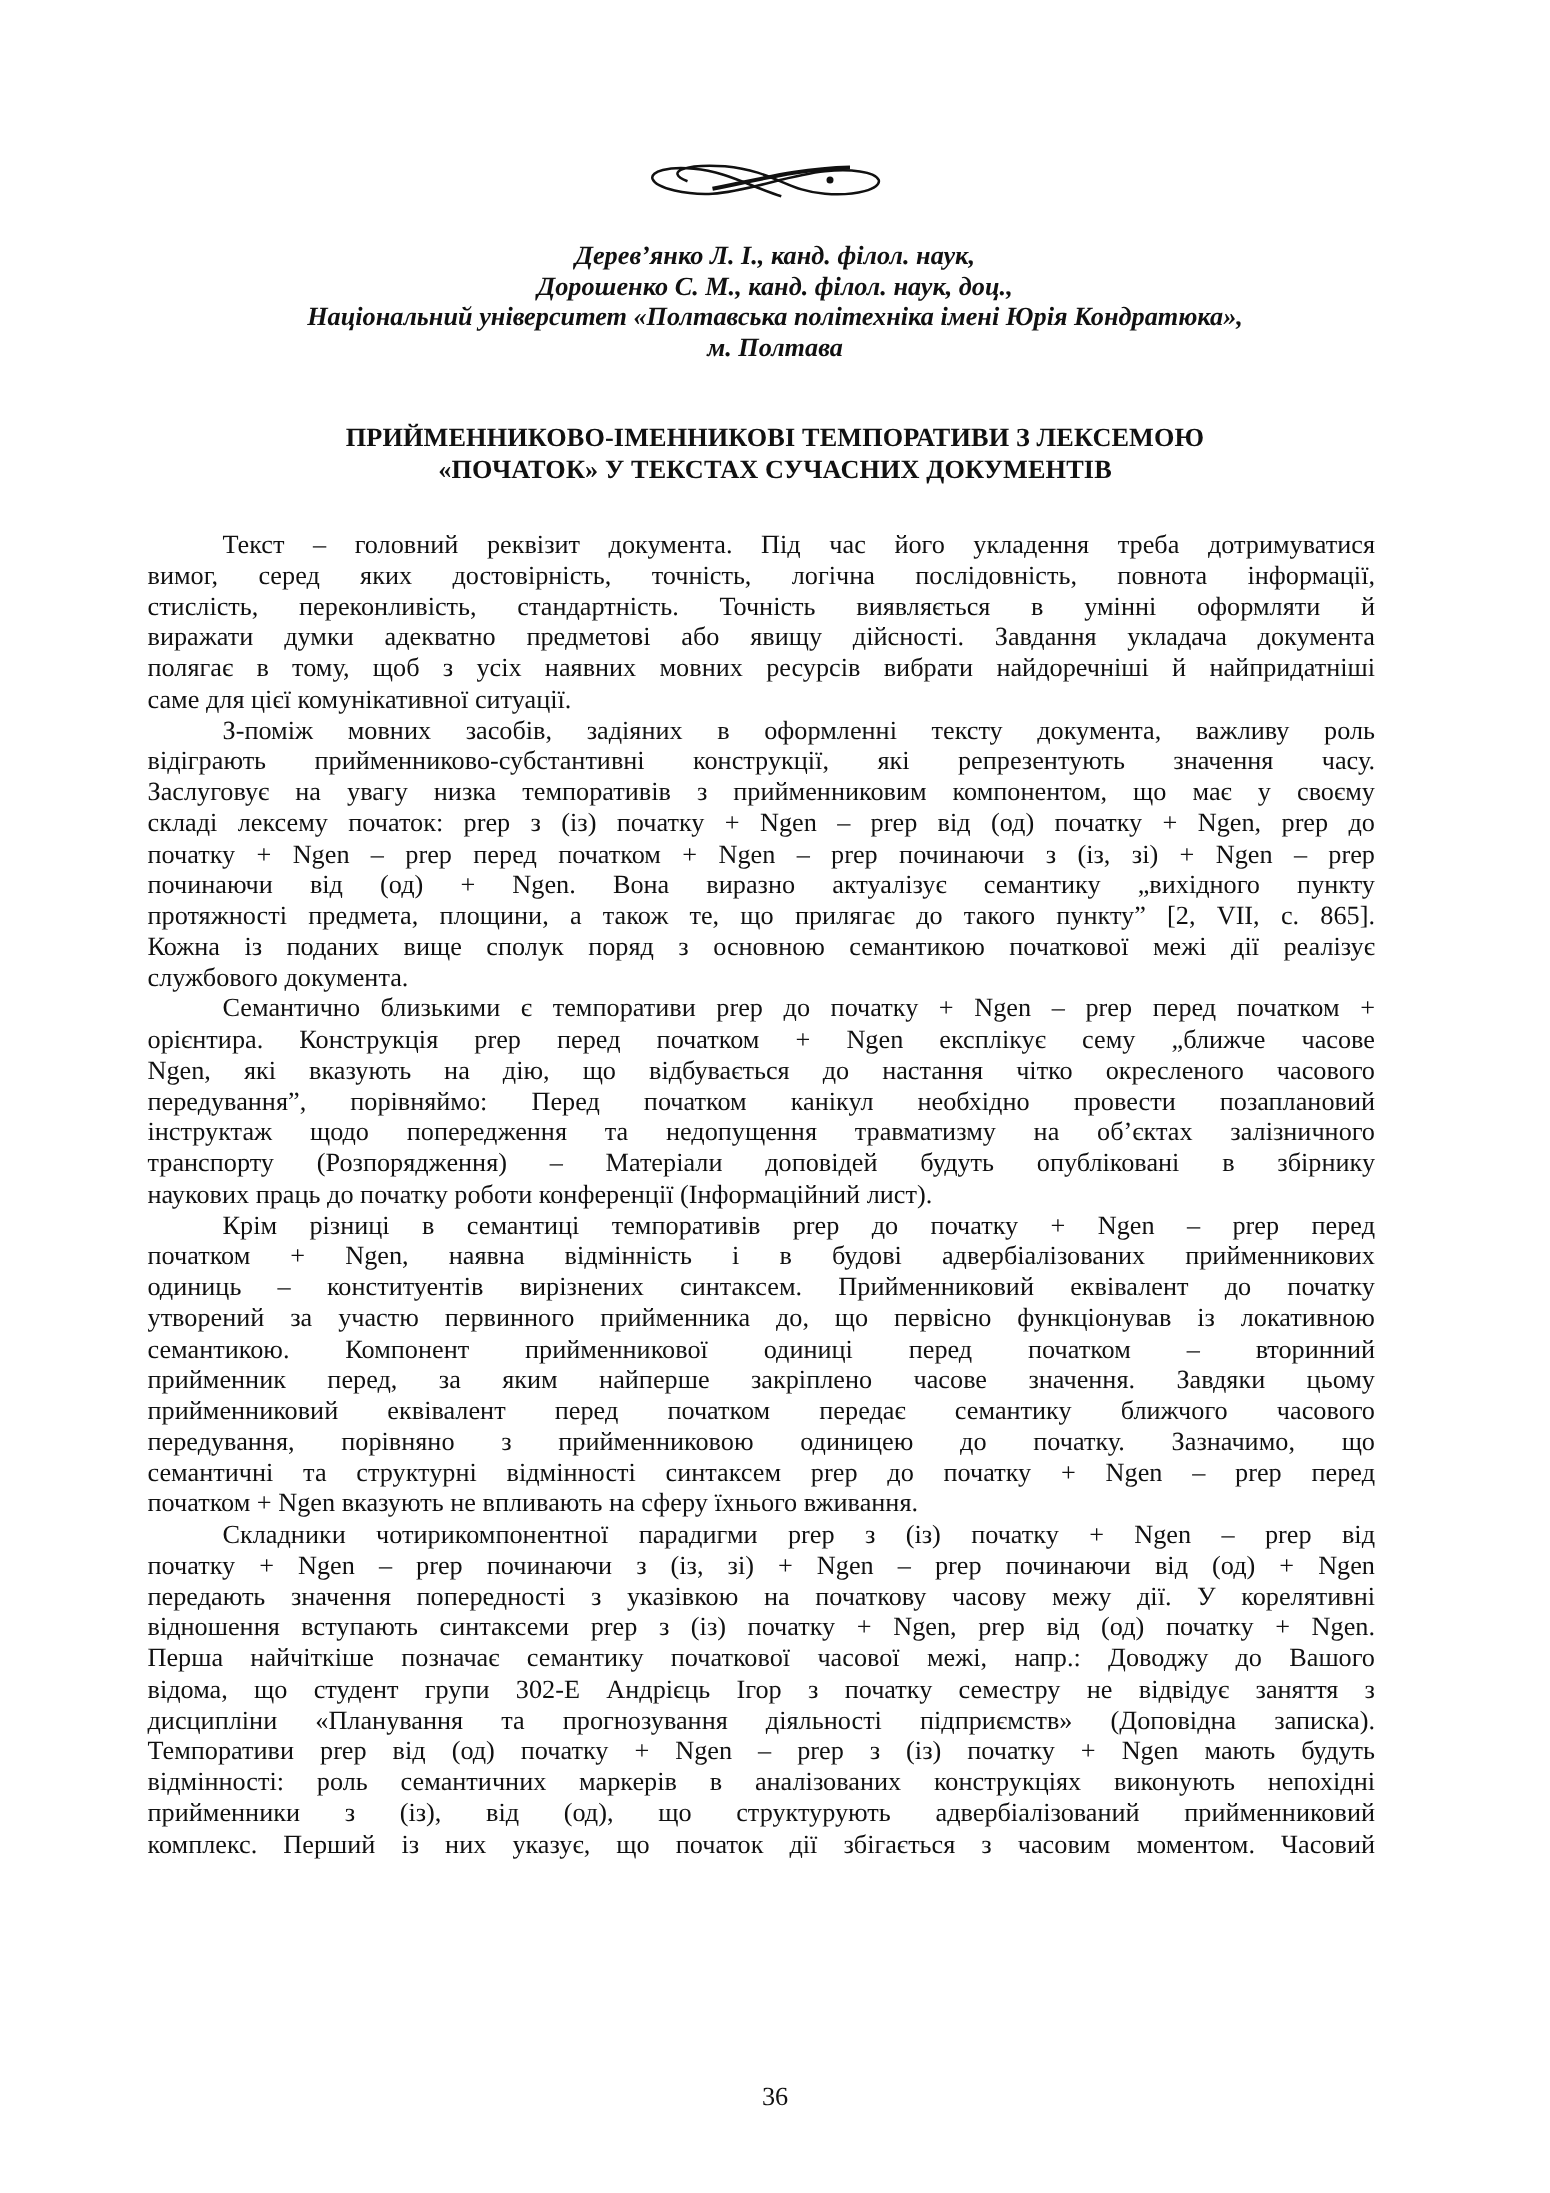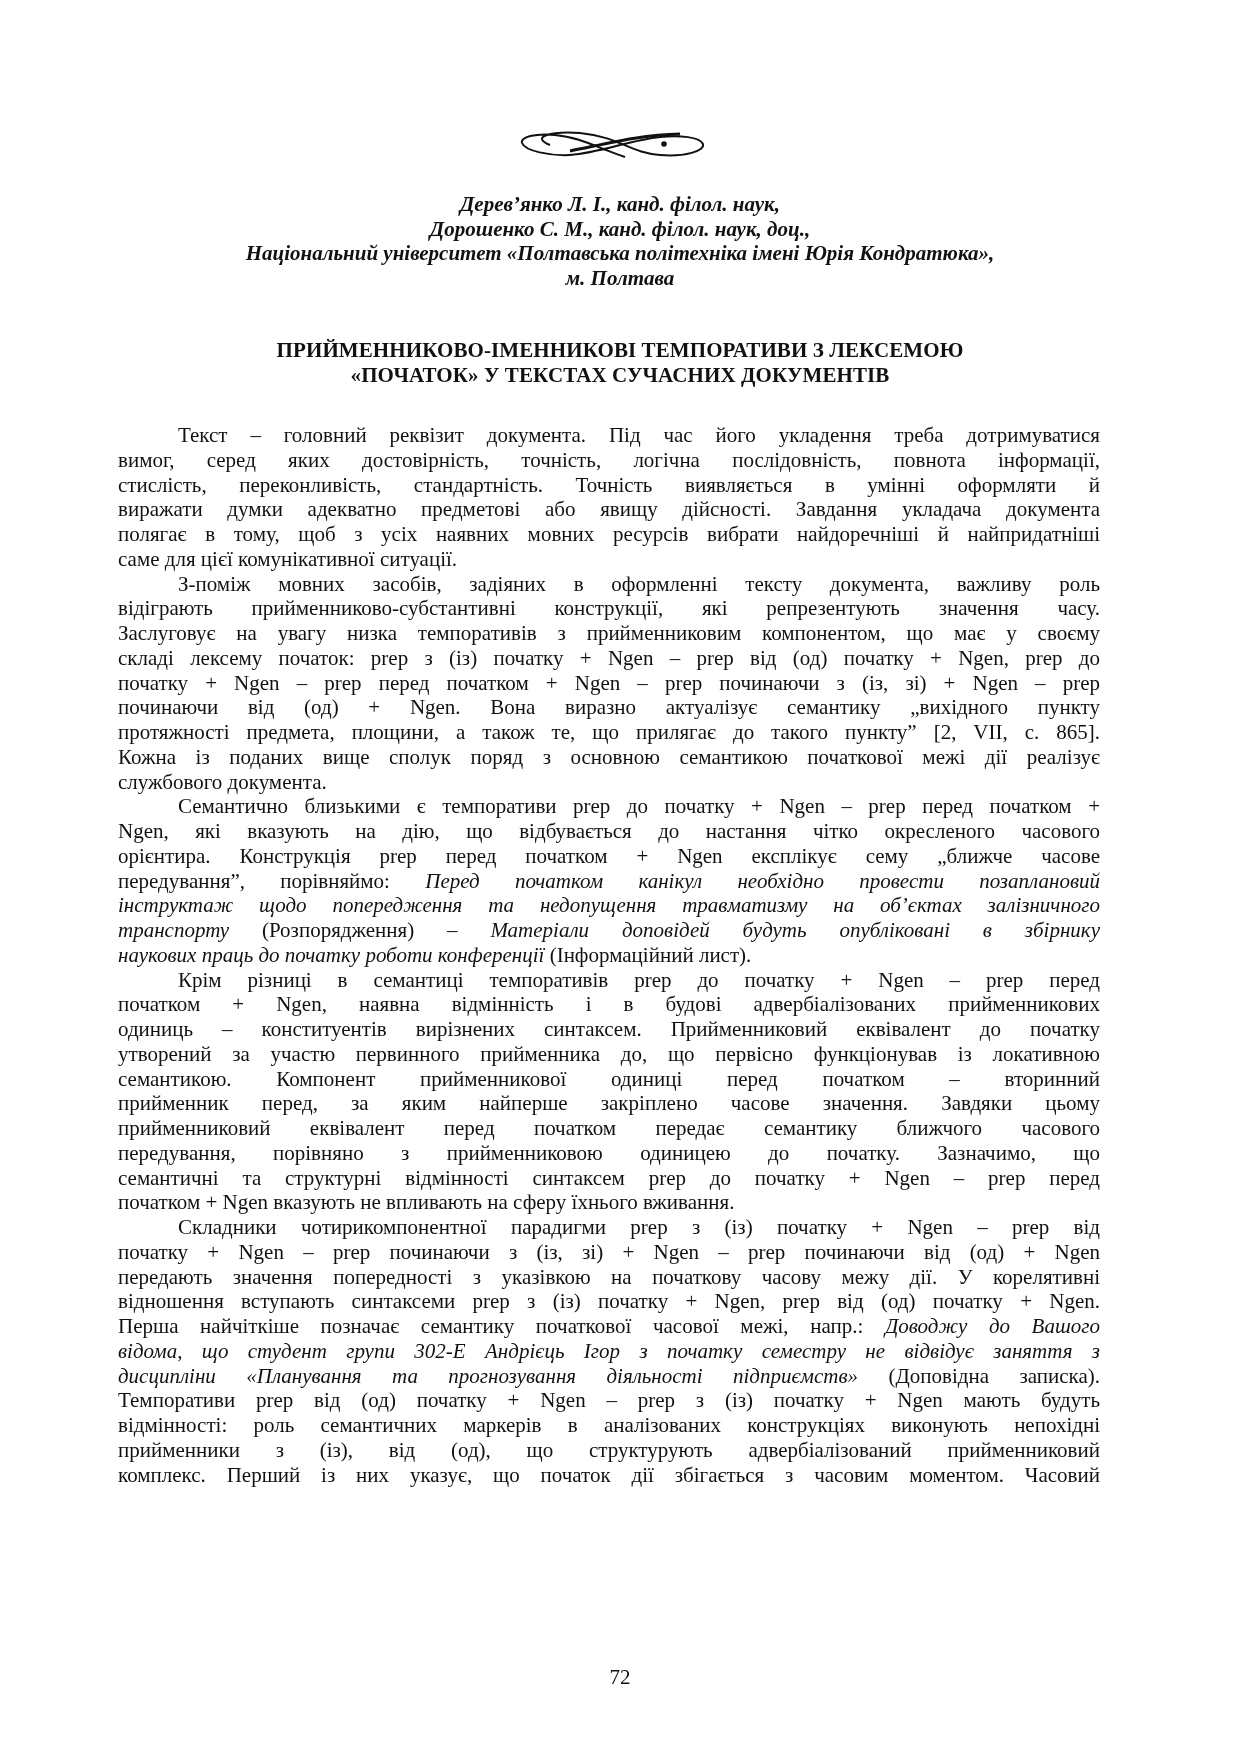--- a/index.html
+++ b/index.html
@@ -7,21 +7,21 @@
          font-family: "Liberation Serif", "DejaVu Serif", serif; color: #111; }
   .ornament { position: absolute; left: 510px; top: 125px; width: 220px; height: 40px; }
   .authors { position: absolute; left: 120px; width: 1000px; top: 192px; text-align: center;
              font-style: italic; font-weight: bold; font-size: 21px; line-height: 24.5px; }
   .title { position: absolute; left: 120px; width: 1000px; top: 338px; text-align: center;
            font-weight: bold; font-size: 21px; line-height: 25px; letter-spacing: 0.1px; }
   .body-text { position: absolute; left: 118px; width: 982px; top: 423px; font-size: 21px; line-height: 24.75px; }
   .line { display: block; text-align: justify; text-align-last: justify; white-space: nowrap; height: 24.75px; }
   .line.last { text-align-last: left; }
   .line.indent { padding-left: 60px; }
-  .it { font-style: italic; }
+  .it { }
   .page-num { position: absolute; left: 0; width: 1240px; top: 1665px; text-align: center; font-size: 21px; }
 </style>
 </head>
 <body>
 
 <svg class="ornament" viewBox="0 0 220 40">
   <path d="M40 20 C 20 12, 40 6, 70 8 C 110 12, 120 28, 150 30 C 175 32, 195 26, 193 19 C 190 12, 170 10, 150 12 C 120 15, 90 28, 60 30 C 40 31, 15 26, 12 18 C 10 12, 25 8, 45 10 C 70 12, 90 24, 115 32" fill="none" stroke="#111" stroke-width="2"></path>
   <path d="M60 26 C 100 18, 130 10, 170 9" fill="none" stroke="#111" stroke-width="3.2"></path>
   <circle cx="154" cy="19" r="2.8" fill="#111"></circle>
 </svg>
@@ -56,22 +56,22 @@
     <span class="line">складі лексему початок: prep з (із) початку + Ngen – prep від (од) початку + Ngen, prep до</span>
     <span class="line">початку + Ngen – prep перед початком + Ngen – prep починаючи з (із, зі) + Ngen – prep</span>
     <span class="line">починаючи від (од) + Ngen. Вона виразно актуалізує семантику „вихідного пункту</span>
     <span class="line">протяжності предмета, площини, а також те, що прилягає до такого пункту” [2, VII, с. 865].</span>
     <span class="line">Кожна із поданих вище сполук поряд з основною семантикою початкової межі дії реалізує</span>
     <span class="line last">службового документа.</span>
   </div>
 
   <div>
     <span class="line indent">Семантично близькими є темпоративи prep до початку + Ngen – prep перед початком +</span>
+    <span class="line">орієнтира. Конструкція prep перед початком + Ngen експлікує сему „ближче часове</span>
     <span class="line">Ngen, які вказують на дію, що відбувається до настання чітко окресленого часового</span>
-    <span class="line">орієнтира. Конструкція prep перед початком + Ngen експлікує сему „ближче часове</span>
     <span class="line"><span>передування”, порівняймо: </span><span class="it">Перед початком канікул необхідно провести позаплановий</span></span>
     <span class="line it">інструктаж щодо попередження та недопущення травматизму на об’єктах залізничного</span>
     <span class="line"><span class="it">транспорту</span><span> (Розпорядження) – </span><span class="it">Матеріали доповідей будуть опубліковані в збірнику</span></span>
     <span class="line last"><span class="it">наукових праць до початку роботи конференції</span><span> (Інформаційний лист).</span></span>
   </div>
 
   <div>
     <span class="line indent">Крім різниці в семантиці темпоративів prep до початку + Ngen – prep перед</span>
     <span class="line">початком + Ngen, наявна відмінність і в будові адвербіалізованих прийменникових</span>
     <span class="line">одиниць – конституентів вирізнених синтаксем. Прийменниковий еквівалент до початку</span>
@@ -92,13 +92,13 @@
     <span class="line"><span>Перша найчіткіше позначає семантику початкової часової межі, напр.: </span><span class="it">Доводжу до Вашого</span></span>
     <span class="line it">відома, що студент групи 302-Е Андрієць Ігор з початку семестру не відвідує заняття з</span>
     <span class="line"><span class="it">дисципліни «Планування та прогнозування діяльності підприємств»</span><span> (Доповідна записка).</span></span>
     <span class="line">Темпоративи prep від (од) початку + Ngen – prep з (із) початку + Ngen мають будуть</span>
     <span class="line">відмінності: роль семантичних маркерів в аналізованих конструкціях виконують непохідні</span>
     <span class="line">прийменники з (із), від (од), що структурують адвербіалізований прийменниковий</span>
     <span class="line">комплекс. Перший із них указує, що початок дії збігається з часовим моментом. Часовий</span>
   </div>
 </div>
 
-<div class="page-num">72</div>
+<div class="page-num">36</div>
 
 </body></html>

